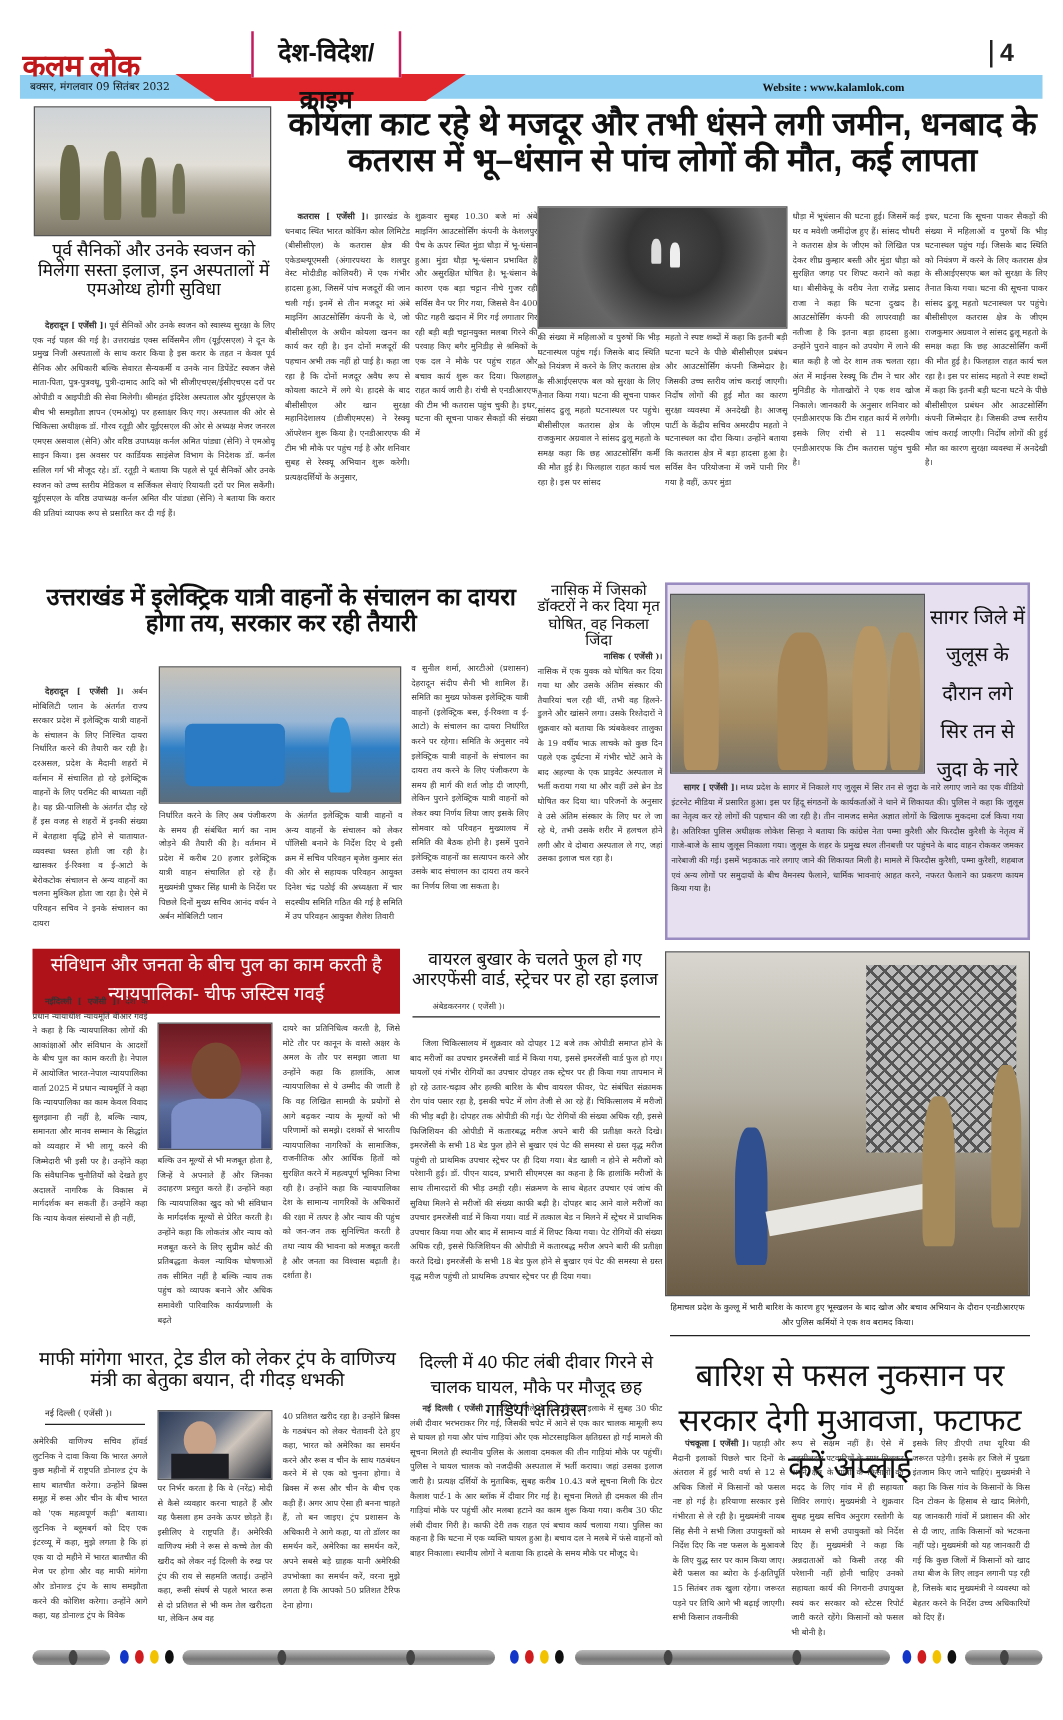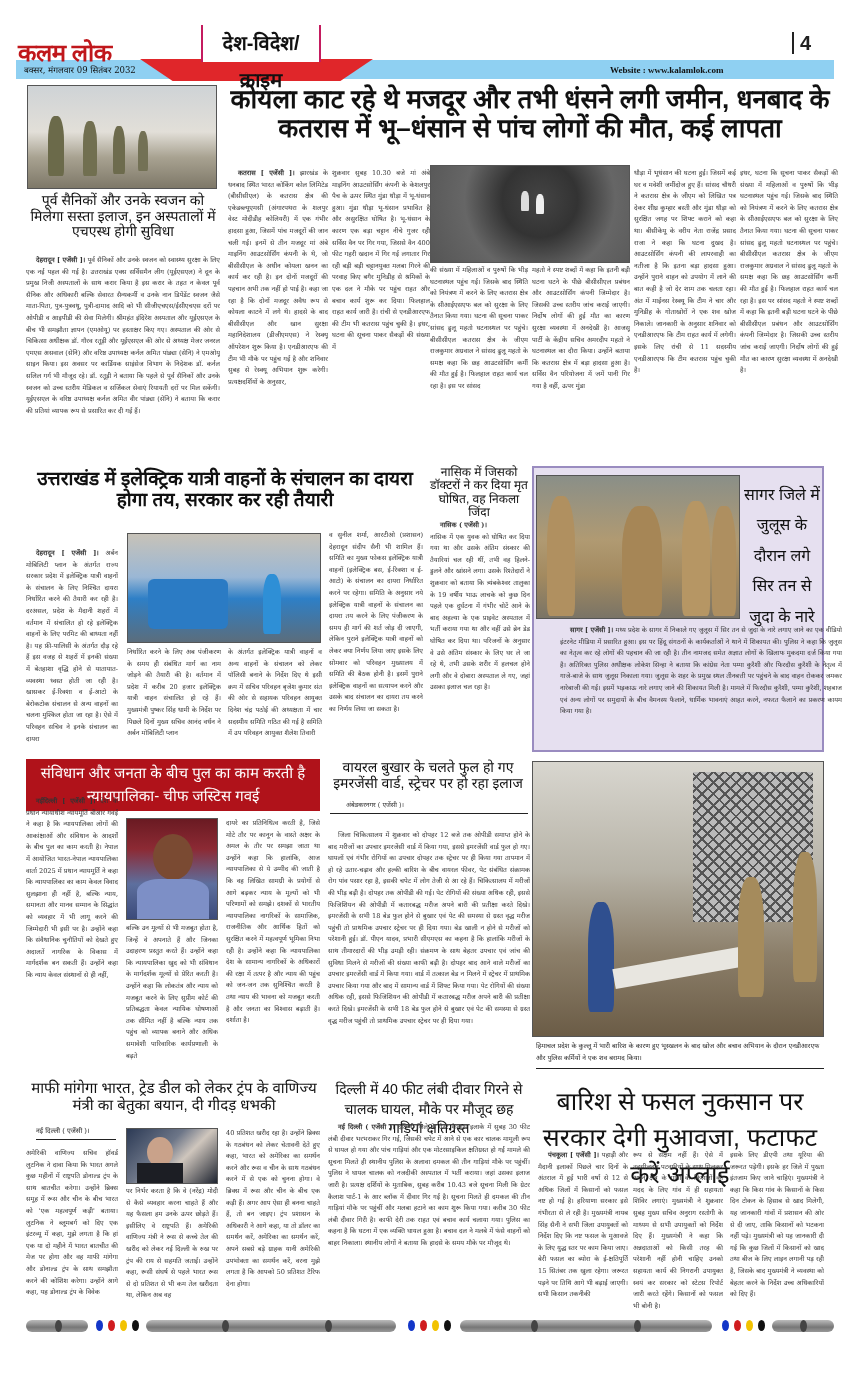--- a/index.html
+++ b/index.html
@@ -43,21 +43,21 @@
 <div class="abs" id="pagenum">4</div>
 <div class="abs" id="dateline-top">बक्सर, मंगलवार 09 सितंबर 2032</div>
 <div class="abs" id="website">Website : www.kalamlok.com</div>
 
 <div class="abs ph fill-army" style="left:27px;top:85px;width:190px;height:104px">
   <div class="fig" style="left:20px;top:30px;width:16px;height:60px;background:#6b6a4a"></div>
   <div class="fig" style="left:55px;top:35px;width:14px;height:55px;background:#716f50"></div>
   <div class="fig" style="left:85px;top:40px;width:12px;height:48px;background:#6d6b4d"></div>
   <div class="fig" style="left:110px;top:45px;width:10px;height:40px;background:#737155"></div>
 </div>
-<div class="abs hl" style="left:26px;top:193px;width:194px;font-size:14px;font-weight:normal">पूर्व सैनिकों और उनके स्वजन को मिलेगा सस्ता इलाज, इन अस्पतालों में एचएस्ध होगी सुविधा</div>
+<div class="abs hl" style="left:26px;top:193px;width:194px;font-size:14px;font-weight:normal">पूर्व सैनिकों और उनके स्वजन को मिलेगा सस्ता इलाज, इन अस्पतालों में एमओय्ध होगी सुविधा</div>
 <div class="abs txt" style="left:26px;top:255px;width:194px;height:205px">
     <p><span class="dateline">देहरादून [ एजेंसी ]।</span> <span>पूर्व सैनिकों और उनके स्वजन को स्वास्थ्य सुरक्षा के लिए एक नई पहल की गई है। उत्तराखंड एक्स सर्विसमैन लीग (यूईएसएल) ने दून के प्रमुख निजी अस्पतालों के साथ करार किया है इस करार के तहत न केवल पूर्व सैनिक और अधिकारी बल्कि सेवारत सैन्यकर्मी व उनके नान डिपेंडेंट स्वजन जैसे माता-पिता, पुत्र-पुत्रवधू, पुत्री-दामाद आदि को भी सीजीएचएस/ईसीएचएस दरों पर ओपीडी व आइपीडी की सेवा मिलेगी। श्रीमहंत इंदिरेश अस्पताल और यूईएसएल के बीच भी समझौता ज्ञापन (एमओयू) पर हस्ताक्षर किए गए। अस्पताल की ओर से चिकित्सा अधीक्षक डॉ. गौरव रतूड़ी और यूईएसएल की ओर से अध्यक्ष मेजर जनरल एमएस असवाल (सेनि) और वरिष्ठ उपाध्यक्ष कर्नल अमित पांड्या (सेनि) ने एमओयू साइन किया। इस अवसर पर कार्डियक साइंसेज विभाग के निदेशक डॉ. कर्नल सलिल गर्ग भी मौजूद रहे। डॉ. रतूड़ी ने बताया कि पहले से पूर्व सैनिकों और उनके स्वजन को उच्च स्तरीय मेडिकल व सर्जिकल सेवाएं रियायती दरों पर मिल सकेंगी। यूईएसएल के वरिष्ठ उपाध्यक्ष कर्नल अमित वीर पांड्या (सेनि) ने बताया कि करार की प्रतियां व्यापक रूप से प्रसारित कर दी गई हैं।</span></p>
   </div>
 
 <div class="abs hl" style="left:225px;top:85px;width:610px;font-size:26px">कोयला काट रहे थे मजदूर और तभी धंसने लगी जमीन, धनबाद के कतरास में भू–धंसान से पांच लोगों की मौत, कई लापता</div>
 <div class="abs txt" style="left:228px;top:168px;width:100px;height:290px">
     <p><span class="dateline">कतरास [ एजेंसी ]।</span> <span>झारखंड के धनबाद स्थित भारत कोकिंग कोल लिमिटेड (बीसीसीएल) के कतरास क्षेत्र की एकेडब्ल्यूएमसी (अंगारपथरा के शलपुर वेस्ट मोदीडीह कोलियरी) में एक गंभीर हादसा हुआ, जिसमें पांच मजदूरों की जान चली गई। इनमें से तीन मजदूर मां अंबे माइनिंग आउटसोर्सिंग कंपनी के थे, जो बीसीसीएल के अधीन कोयला खनन का कार्य कर रही है। इन दोनों मजदूरों की पहचान अभी तक नहीं हो पाई है। कहा जा रहा है कि दोनों मजदूर अवैध रूप से कोयला काटने में लगे थे। हादसे के बाद बीसीसीएल और खान सुरक्षा महानिदेशालय (डीजीएमएस) ने रेस्क्यू ऑपरेशन शुरू किया है। एनडीआरएफ की टीम भी मौके पर पहुंच गई है और शनिवार सुबह से रेस्क्यू अभियान शुरू करेगी। प्रत्यक्षदर्शियों के अनुसार,</span></p>
   </div>
 <div class="abs txt" style="left:332px;top:168px;width:98px;height:290px">शुक्रवार सुबह 10.30 बजे मां अंबे माइनिंग आउटसोर्सिंग कंपनी के केशलपुर पैच के ऊपर स्थित मुंडा धौड़ा में भू-धंसान हुआ। मुंडा धौड़ा भू-धंसान प्रभावित है और असुरक्षित घोषित है। भू-धंसान के कारण एक बड़ा चट्टान नीचे गुजर रही सर्विस वैन पर गिर गया, जिससे वैन 400 फीट गहरी खदान में गिर गई लगातार गिर रही बड़ी बड़ी चट्टानयुक्त मलबा गिरने की परवाह किए बगैर मुनिडीह से श्रमिकों के एक दल ने मौके पर पहुंच राहत और बचाव कार्य शुरू कर दिया। फिलहाल राहत कार्य जारी है। रांची से एनडीआरएफ की टीम भी कतरास पहुंच चुकी है। इधर, घटना की सूचना पाकर सैकड़ों की संख्या में</div>
 <div class="abs ph fill-mine" style="left:430px;top:165px;width:200px;height:98px">
@@ -76,63 +76,63 @@
 <div class="abs ph fill-auto" style="left:127px;top:533px;width:194px;height:110px">
   <div class="abs" style="left:20px;top:45px;width:80px;height:50px;background:#2b7bc4;border-radius:6px"></div>
   <div class="fig" style="left:135px;top:40px;width:18px;height:60px;background:#2e8fd6"></div>
 </div>
 <div class="abs txt" style="left:127px;top:647px;width:94px;height:105px">निर्धारित करने के लिए अब पंजीकरण के समय ही संबंधित मार्ग का नाम जोड़ने की तैयारी की है। वर्तमान में प्रदेश में करीब 20 हजार इलेक्ट्रिक यात्री वाहन संचालित हो रहे हैं। मुख्यमंत्री पुष्कर सिंह धामी के निर्देश पर पिछले दिनों मुख्य सचिव आनंद वर्धन ने अर्बन मोबिलिटी प्लान</div>
 <div class="abs txt" style="left:228px;top:647px;width:94px;height:105px">के अंतर्गत इलेक्ट्रिक यात्री वाहनों व अन्य वाहनों के संचालन को लेकर पॉलिसी बनाने के निर्देश दिए थे इसी क्रम में सचिव परिवहन बृजेश कुमार संत की ओर से सहायक परिवहन आयुक्त दिनेश चंद्र पठोई की अध्यक्षता में चार सदस्यीय समिति गठित की गई है समिति में उप परिवहन आयुक्त शैलेश तिवारी</div>
 <div class="abs txt" style="left:329px;top:530px;width:94px;height:222px">व सुनील शर्मा, आरटीओ (प्रशासन) देहरादून संदीप सैनी भी शामिल हैं। समिति का मुख्य फोकस इलेक्ट्रिक यात्री वाहनों (इलेक्ट्रिक बस, ई-रिक्शा व ई-आटो) के संचालन का दायरा निर्धारित करने पर रहेगा। समिति के अनुसार नये इलेक्ट्रिक यात्री वाहनों के संचालन का दायरा तय करने के लिए पंजीकरण के समय ही मार्ग की शर्त जोड़ दी जाएगी, लेकिन पुराने इलेक्ट्रिक यात्री वाहनों को लेकर क्या निर्णय लिया जाए इसके लिए सोमवार को परिवहन मुख्यालय में समिति की बैठक होनी है। इसमें पुराने इलेक्ट्रिक वाहनों का सत्यापन करने और उसके बाद संचालन का दायरा तय करने का निर्णय लिया जा सकता है।</div>
 
 <div class="abs hl" style="left:428px;top:466px;width:102px;font-size:12px;font-weight:normal;font-family:'Liberation Sans',sans-serif">नासिक में जिसको डॉक्टरों ने कर दिया मृत घोषित, वह निकला जिंदा</div>
 <div class="abs txt" style="left:430px;top:520px;width:100px;height:232px">
-    <p style="text-align:left"><span class="dateline">नासिक ( एजेंसी )।</span></p>
+    <p style="text-align:right"><span class="dateline">नासिक ( एजेंसी )।</span></p>
     <p style="text-indent:0"><span>नासिक में एक युवक को घोषित कर दिया गया था और उसके अंतिम संस्कार की तैयारियां चल रही थीं, तभी वह हिलने-डुलने और खांसने लगा। उसके रिश्तेदारों ने शुक्रवार को बताया कि त्र्यंबकेश्वर तालुका के 19 वर्षीय भाऊ लाचके को कुछ दिन पहले एक दुर्घटना में गंभीर चोटें आने के बाद अहल्या के एक प्राइवेट अस्पताल में भर्ती कराया गया था और वहीं उसे ब्रेन डेड घोषित कर दिया था। परिजनों के अनुसार वे उसे अंतिम संस्कार के लिए घर ले जा रहे थे, तभी उसके शरीर में हलचल होने लगी और वे दोबारा अस्पताल ले गए, जहां उसका इलाज चल रहा है।</span></p>
   </div>
 
 <div class="abs" style="left:532px;top:466px;width:292px;height:286px;background:#e6e0f0;border:2px solid #9a8cc0"></div>
 <div class="abs ph fill-police" style="left:536px;top:475px;width:204px;height:144px">
   <div class="fig" style="left:10px;top:20px;width:28px;height:120px;background:#b09060"></div>
   <div class="fig" style="left:85px;top:30px;width:40px;height:110px;background:#a68656"></div>
   <div class="fig" style="left:145px;top:25px;width:28px;height:115px;background:#b69664"></div>
   <div class="fig" style="left:175px;top:30px;width:24px;height:110px;background:#ae8f60"></div>
 </div>
 <div class="abs hl" style="left:742px;top:480px;width:80px;font-size:16px;font-weight:normal;line-height:1.9;font-family:'Liberation Sans',sans-serif">सागर जिले में जुलूस के दौरान लगे सिर तन से जुदा के नारे</div>
-<div class="abs txt" style="left:560px;top:625px;width:282px;height:122px;color:#333">
+<div class="abs txt" style="left:537px;top:625px;width:282px;height:122px;color:#333">
     <p><span class="dateline">सागर [ एजेंसी ]।</span> <span>मध्य प्रदेश के सागर में निकाले गए जुलूस में सिर तन से जुदा के नारे लगाए जाने का एक वीडियो इंटरनेट मीडिया में प्रसारित हुआ। इस पर हिंदू संगठनों के कार्यकर्ताओं ने थाने में शिकायत की। पुलिस ने कहा कि जुलूस का नेतृत्व कर रहे लोगों की पहचान की जा रही है। तीन नामजद समेत अज्ञात लोगों के खिलाफ मुकदमा दर्ज किया गया है। अतिरिक्त पुलिस अधीक्षक लोकेश सिन्हा ने बताया कि कांग्रेस नेता पम्मा कुरैशी और फिरदौस कुरैशी के नेतृत्व में गाजे-बाजे के साथ जुलूस निकाला गया। जुलूस के शहर के प्रमुख स्थल तीनबत्ती पर पहुंचने के बाद वाहन रोककर जमकर नारेबाजी की गई। इसमें भड़काऊ नारे लगाए जाने की शिकायत मिली है। मामले में फिरदौस कुरैशी, पम्मा कुरैशी, शहबाज एवं अन्य लोगों पर समुदायों के बीच वैमनस्य फैलाने, धार्मिक भावनाएं आहत करने, नफरत फैलाने का प्रकरण कायम किया गया है।</span></p>
   </div>
 
 <div class="abs red-bar" style="left: 26px; top: 759px; width: 294px; height: 52px; background: rgb(176, 18, 26);"></div>
 <div class="abs hl" style="left:28px;top:761px;width:290px;font-size:15px;font-weight:normal;color:#fff;line-height:23px">संविधान और जनता के बीच पुल का काम करती है न्यायपालिका- चीफ जस्टिस गवई</div>
 <div class="abs txt" style="left:26px;top:796px;width:92px;height:250px">
     <p><span class="dateline">नईदिल्ली [ एजेंसी ]।</span> <span>देश के प्रधान न्यायाधीश न्यायमूर्ति बीआर गवई ने कहा है कि न्यायपालिका लोगों की आकांक्षाओं और संविधान के आदर्शों के बीच पुल का काम करती है। नेपाल में आयोजित भारत-नेपाल न्यायपालिका वार्ता 2025 में प्रधान न्यायमूर्ति ने कहा कि न्यायपालिका का काम केवल विवाद सुलझाना ही नहीं है, बल्कि न्याय, समानता और मानव सम्मान के सिद्धांत को व्यवहार में भी लागू करने की जिम्मेदारी भी इसी पर है। उन्होंने कहा कि संवैधानिक चुनौतियों को देखते हुए अदालतें नागरिक के विकास में मार्गदर्शक बन सकती हैं। उन्होंने कहा कि न्याय केवल संस्थानों से ही नहीं,</span></p>
   </div>
 <div class="abs ph fill-judge" style="left:126px;top:818px;width:92px;height:102px">
   <div class="abs" style="left:26px;top:15px;width:40px;height:46px;border-radius:50%;background:#7a4a32"></div>
   <div class="abs" style="left:10px;top:60px;width:72px;height:42px;border-radius:30% 30% 0 0;background:#7d8fc6"></div>
 </div>
 <div class="abs txt" style="left:126px;top:923px;width:92px;height:145px">बल्कि उन मूल्यों से भी मजबूत होता है, जिन्हें वे अपनाते हैं और जिनका उदाहरण प्रस्तुत करते हैं। उन्होंने कहा कि न्यायपालिका खुद को भी संविधान के मार्गदर्शक मूल्यों से प्रेरित करती है। उन्होंने कहा कि लोकतंत्र और न्याय को मजबूत करने के लिए सुप्रीम कोर्ट की प्रतिबद्धता केवल न्यायिक घोषणाओं तक सीमित नहीं है बल्कि न्याय तक पहुंच को व्यापक बनाने और अधिक समावेशी पारिवारिक कार्यप्रणाली के बढ़ते</div>
 <div class="abs txt" style="left:226px;top:818px;width:94px;height:250px">दायरे का प्रतिनिधित्व करती है, जिसे मोटे तौर पर कानून के वास्ते अक्षर के अमल के तौर पर समझा जाता था उन्होंने कहा कि हालांकि, आज न्यायपालिका से ये उम्मीद की जाती है कि वह लिखित सामग्री के प्रयोगों से आगे बढ़कर न्याय के मूल्यों को भी परिणामों को समझे। दशकों से भारतीय न्यायपालिका नागरिकों के सामाजिक, राजनीतिक और आर्थिक हितों को सुरक्षित करने में महत्वपूर्ण भूमिका निभा रही है। उन्होंने कहा कि न्यायपालिका देश के सामान्य नागरिकों के अधिकारों की रक्षा में तत्पर है और न्याय की पहुंच को जन-जन तक सुनिश्चित करती है तथा न्याय की भावना को मजबूत करती है और जनता का विश्वास बढ़ाती है। दर्शाता है।</div>
 
-<div class="abs hl" style="left:325px;top:760px;width:206px;font-size:14px;font-weight:normal;font-family:'Liberation Sans',sans-serif">वायरल बुखार के चलते फुल हो गए इमरजेंसी वार्ड, स्ट्रेचर पर हो रहा इलाज</div>
+<div class="abs hl" style="left:325px;top:760px;width:206px;font-size:14px;font-weight:normal;font-family:'Liberation Sans',sans-serif">वायरल बुखार के चलते फुल हो गए आरएफेंसी वार्ड, स्ट्रेचर पर हो रहा इलाज</div>
 <div class="abs" style="left:346px;top:800px;font-size:6.5px;color:#333">अंबेडकरनगर ( एजेंसी )।</div>
 <div class="abs" style="left:330px;top:813px;width:198px;height:1px;background:#222"></div>
 <div class="abs txt" style="left:328px;top:830px;width:202px;height:238px">
     <p>जिला चिकित्सालय में शुक्रवार को दोपहर 12 बजे तक ओपीडी समाप्त होने के बाद मरीजों का उपचार इमरजेंसी वार्ड में किया गया, इससे इमरजेंसी वार्ड फुल हो गए। घायलों एवं गंभीर रोगियों का उपचार दोपहर तक स्ट्रेचर पर ही किया गया तापमान में हो रहे उतार-चढ़ाव और हल्की बारिश के बीच वायरल फीवर, पेट संबंधित संक्रामक रोग पांव पसार रहा है, इसकी चपेट में लोग तेजी से आ रहे हैं। चिकित्सालय में मरीजों की भीड़ बढ़ी है। दोपहर तक ओपीडी की गई। पेट रोगियों की संख्या अधिक रही, इससे फिजिशियन की ओपीडी में कतारबद्ध मरीज अपने बारी की प्रतीक्षा करते दिखे। इमरजेंसी के सभी 18 बेड फुल होने से बुखार एवं पेट की समस्या से ग्रस्त वृद्ध मरीज पहुंची तो प्राथमिक उपचार स्ट्रेचर पर ही दिया गया। बेड खाली न होने से मरीजों को परेशानी हुई। डॉ. पीएन यादव, प्रभारी सीएमएस का कहना है कि हालांकि मरीजों के साथ तीमारदारों की भीड़ उमड़ी रही। संक्रमण के साथ बेहतर उपचार एवं जांच की सुविधा मिलने से मरीजों की संख्या काफी बढ़ी है। दोपहर बाद आने वाले मरीजों का उपचार इमरजेंसी वार्ड में किया गया। वार्ड में तत्काल बेड न मिलने में स्ट्रेचर में प्राथमिक उपचार किया गया और बाद में सामान्य वार्ड में शिफ्ट किया गया। पेट रोगियों की संख्या अधिक रही, इससे फिजिशियन की ओपीडी में कतारबद्ध मरीज अपने बारी की प्रतीक्षा करते दिखे। इमरजेंसी के सभी 18 बेड फुल होने से बुखार एवं पेट की समस्या से ग्रस्त वृद्ध मरीज पहुंची तो प्राथमिक उपचार स्ट्रेचर पर ही दिया गया।</p>
   </div>
 
 <div class="abs ph fill-flood" style="left:532px;top:761px;width:292px;height:276px">
   <div class="abs" style="left:160px;top:10px;width:120px;height:150px;background:repeating-linear-gradient(45deg,#555 0 2px,transparent 2px 8px),repeating-linear-gradient(-45deg,#555 0 2px,#bbb 2px 8px)"></div>
   <div class="fig" style="left:55px;top:140px;width:26px;height:110px;background:#2f4f8f"></div>
   <div class="abs" style="left:80px;top:195px;width:140px;height:20px;background:#e8e6e0;transform:rotate(-10deg)"></div>
   <div class="fig" style="left:205px;top:115px;width:26px;height:120px;background:#a58b5c"></div>
   <div class="fig" style="left:260px;top:90px;width:24px;height:130px;background:#a58b5c"></div>
 </div>
-<div class="abs" style="left:536px;top:1040px;width:284px;font-size:6.6px;line-height:12px;text-align:left;color:#222">हिमाचल प्रदेश के कुल्लू में भारी बारिश के कारण हुए भूस्खलन के बाद खोज और बचाव अभियान के दौरान एनडीआरएफ और पुलिस कर्मियों ने एक शव बरामद किया।</div>
+<div class="abs" style="left:536px;top:1040px;width:284px;font-size:6.6px;line-height:12px;text-align:center;color:#222">हिमाचल प्रदेश के कुल्लू में भारी बारिश के कारण हुए भूस्खलन के बाद खोज और बचाव अभियान के दौरान एनडीआरएफ और पुलिस कर्मियों ने एक शव बरामद किया।</div>
 
 <div class="abs hl" style="left:28px;top:1080px;width:292px;font-size:15px;font-weight:normal">माफी मांगेगा भारत, ट्रेड डील को लेकर ट्रंप के वाणिज्य मंत्री का बेतुका बयान, दी गीदड़ धभकी</div>
 <div class="abs" style="left:36px;top:1126px;font-size:6.8px;color:#222">नई दिल्ली ( एजेंसी )।</div>
 <div class="abs" style="left:36px;top:1139px;width:80px;height:1px;background:#222"></div>
 <div class="abs txt" style="left:26px;top:1148px;width:92px;height:170px">अमेरिकी वाणिज्य सचिव हॉवर्ड लुटनिक ने दावा किया कि भारत अगले कुछ महीनों में राष्ट्रपति डोनाल्ड ट्रंप के साथ बातचीत करेगा। उन्होंने ब्रिक्स समूह में रूस और चीन के बीच भारत को 'एक महत्वपूर्ण कड़ी' बताया। लुटनिक ने ब्लूमबर्ग को दिए एक इंटरव्यू में कहा, मुझे लगता है कि हां एक या दो महीने में भारत बातचीत की मेज पर होगा और वह माफी मांगेगा और डोनाल्ड ट्रंप के साथ समझौता करने की कोशिश करेगा। उन्होंने आगे कहा, यह डोनाल्ड ट्रंप के विवेक</div>
 <div class="abs ph fill-trump" style="left:126px;top:1128px;width:92px;height:56px">
   <div class="abs" style="left:20px;top:8px;width:26px;height:30px;border-radius:50%;background:#c9a28a"></div>
   <div class="abs" style="left:10px;top:34px;width:46px;height:22px;background:#1c1e24"></div>
 </div>
 <div class="abs txt" style="left:126px;top:1186px;width:92px;height:132px">पर निर्भर करता है कि वे (नरेंद्र) मोदी से कैसे व्यवहार करना चाहते हैं और यह फैसला हम उनके ऊपर छोड़ते हैं। इसीलिए वे राष्ट्रपति हैं। अमेरिकी वाणिज्य मंत्री ने रूस से कच्चे तेल की खरीद को लेकर नई दिल्ली के रुख पर ट्रंप की राय से सहमति जताई। उन्होंने कहा, रूसी संघर्ष से पहले भारत रूस से दो प्रतिशत से भी कम तेल खरीदता था, लेकिन अब वह</div>

